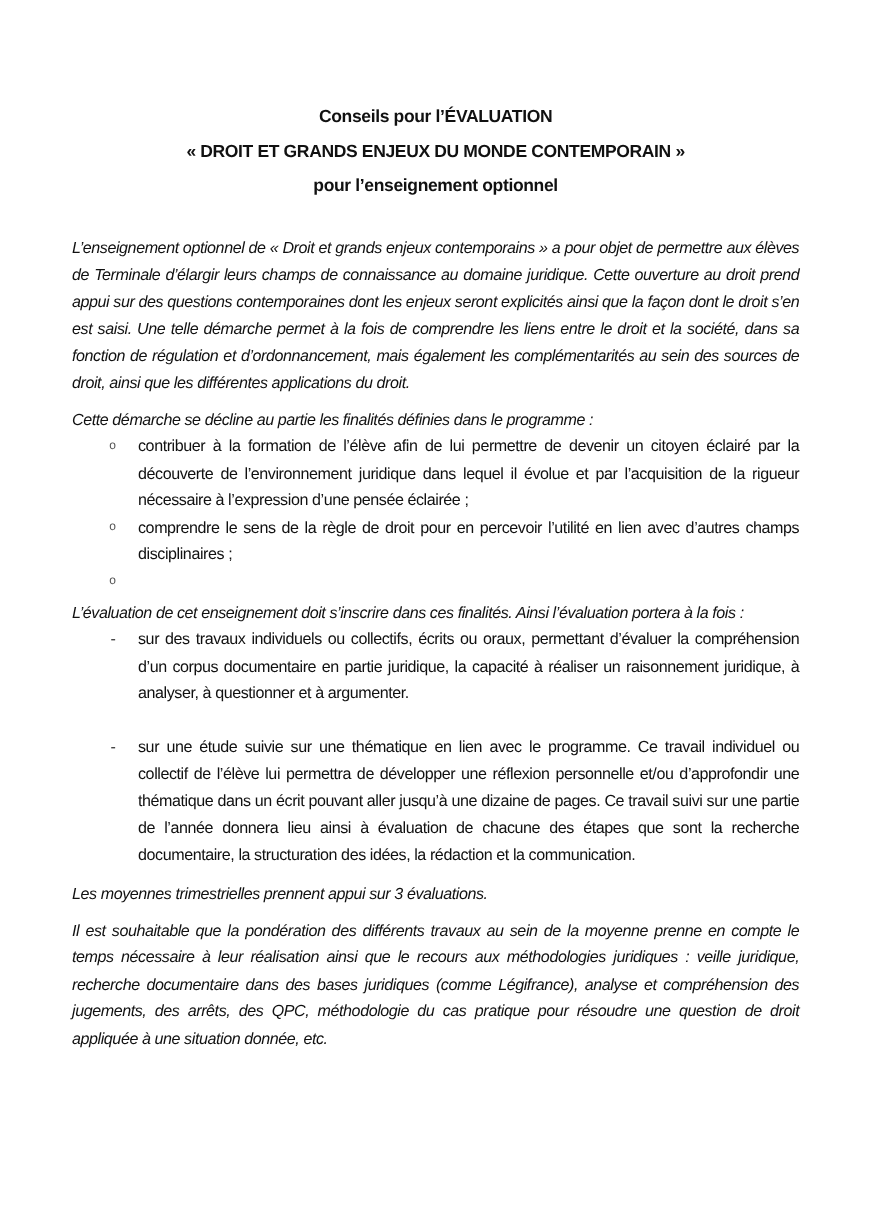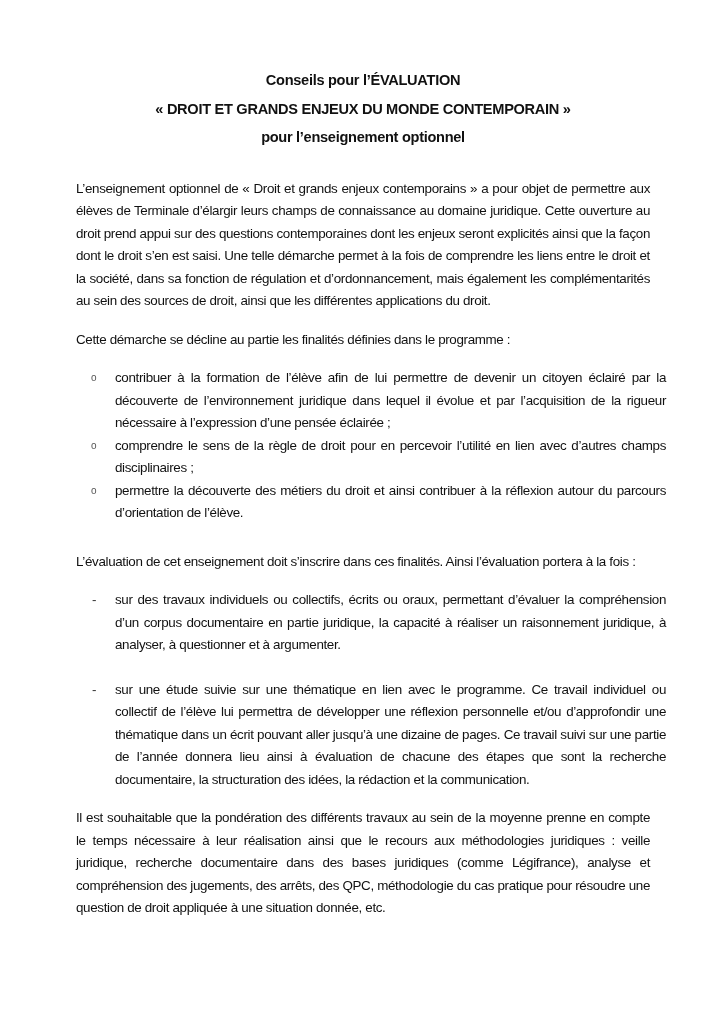--- a/index.html
+++ b/index.html
@@ -2,29 +2,29 @@
 <html><head>
 <meta charset="utf-8">
 <style>
   html, body { margin: 0; padding: 0; background: #ffffff; }
   body {
     width: 724px; height: 1024px; position: relative; overflow: hidden;
     font-family: "Liberation Sans", sans-serif;
     color: #111111;
   }
   .page {
-    position: absolute; left: 60px; top: 66px; width: 606px;
+    position: absolute; left: 60px; top: 84px; width: 606px;
     font-size: 13.4px; letter-spacing: -0.35px;
   }
   .title {
     text-align: center; font-weight: bold; font-size: 14.6px;
     line-height: 28.5px; letter-spacing: -0.3px;
   }
   .title-block { margin-bottom: 26px; }
-  p { margin: 16px; line-height: 22.5px; text-align: justify; }
+  p { margin: 0; line-height: 22.5px; text-align: justify; font-style: italic; }
   .para { margin-bottom: 8px; }
   ul.circle, ul.dash { list-style: none; margin: 0; padding: 0; }
   ul.circle li, ul.dash li {
     position: relative; padding-left: 55px; line-height: 22.5px; text-align: justify;
   }
   ul.circle li .bullet {
     position: absolute; left: 31px; top: 0; font-size: 10px; color: #555;
   }
   ul.dash li .bullet {
     position: absolute; left: 32px; top: 0; color: #333;
@@ -52,33 +52,33 @@
     <li>
       <span class="bullet">o</span>
       <span>contribuer à la formation de l’élève afin de lui permettre de devenir un citoyen éclairé par la découverte de l’environnement juridique dans lequel il évolue et par l’acquisition de la rigueur nécessaire à l’expression d’une pensée éclairée ;</span>
     </li>
     <li>
       <span class="bullet">o</span>
       <span>comprendre le sens de la règle de droit pour en percevoir l’utilité en lien avec d’autres champs disciplinaires ;</span>
     </li>
     <li>
       <span class="bullet">o</span>
-      <span>permettre la découverte des métiers du droit et ainsi contribuer à la réflexion autour du parcours d’orientation de l’élève.</span>
     </li>
   </ul>
 
   <p class="gap-l">L’évaluation de cet enseignement doit s’inscrire dans ces finalités. Ainsi l’évaluation portera à la fois :</p>
 
   <ul class="dash gap-m">
     <li>
       <span class="bullet">-</span>
       <span>sur des travaux individuels ou collectifs, écrits ou oraux, permettant d’évaluer la compréhension d’un corpus documentaire en partie juridique, la capacité à réaliser un raisonnement juridique, à analyser, à questionner et à argumenter.</span>
     </li>
     <li style="margin-bottom:10px;">
       <span class="bullet">-</span>
       <span>sur une étude suivie sur une thématique en lien avec le programme. Ce travail individuel ou collectif de l’élève lui permettra de développer une réflexion personnelle et/ou d’approfondir une thématique dans un écrit pouvant aller jusqu’à une dizaine de pages. Ce travail suivi sur une partie de l’année donnera lieu ainsi à </span><span class="strong">évaluation de chacune des étapes que sont la recherche documentaire, la structuration des idées, la rédaction et la communication</span><span>.</span>
     </li>
   </ul>
 
+  <p class="para">Les moyennes trimestrielles prennent appui sur 3 évaluations.</p>
 
   <p class="para">Il est souhaitable que la pondération des différents travaux au sein de la moyenne prenne en compte le temps nécessaire à leur réalisation ainsi que le recours aux méthodologies juridiques : veille juridique, recherche documentaire dans des bases juridiques (comme Légifrance), analyse et compréhension des jugements, des arrêts, des QPC, méthodologie du cas pratique pour résoudre une question de droit appliquée à une situation donnée, etc.</p>
 
 </div>
 
 </body></html>

